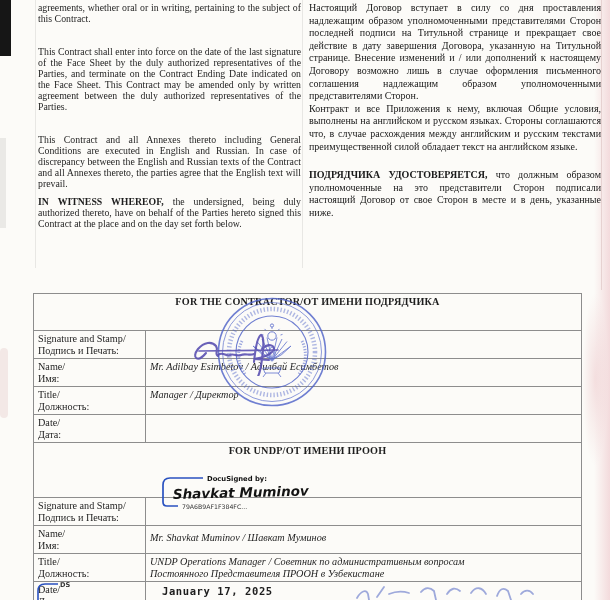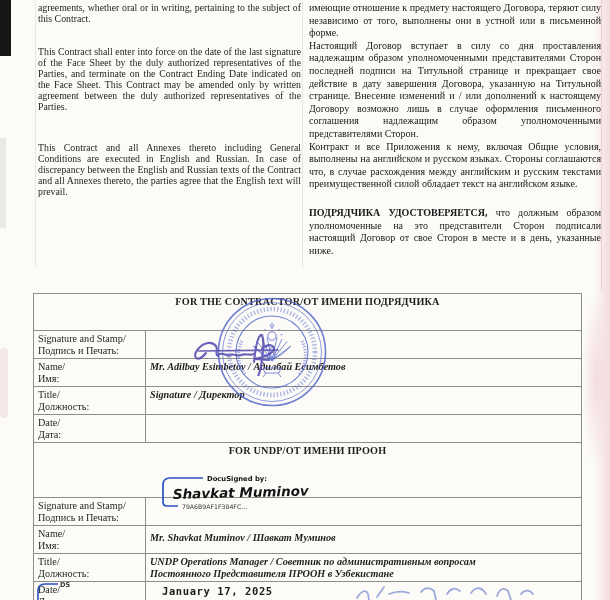--- a/index.html
+++ b/index.html
@@ -16,21 +16,21 @@
   .fl-left{left:35px;top:0;height:268px;}
   .fl-mid{left:302px;top:0;height:268px;}
   .fl-right{left:601px;top:0;height:290px;background:rgba(120,60,60,.14);}
 
   
   .text-columns{position:absolute;left:0;top:0;width:610px;height:288px;overflow:hidden;}
   .col{position:absolute;top:2px;text-align:justify;}
   .col p{margin:0;}
   .col-en{left:38px;width:263px;font-size:9.8px;line-height:11px;}
   .col-en .p1{margin-bottom:22px;}
-  .col-en .p2{margin-bottom:30px;}
+  .col-en .p2{margin-bottom:22px;}
   .col-en .p3{margin-bottom:7px;}
   .col-ru{left:309px;width:292px;font-size:10px;line-height:12.6px;color:#191919;}
   .col-ru .p4{margin-top:16px;}
   .lead{font-weight:bold;}
 
   
   table.sig{position:absolute;left:33px;top:293px;width:549px;border-collapse:collapse;table-layout:fixed;}
   table.sig td{border:1px solid #8d8d8d;vertical-align:top;padding:2px 4px;font-size:10.2px;line-height:11.5px;overflow:hidden;}
   td.hdr{text-align:center;font-weight:bold;font-size:10.8px;letter-spacing:.2px;vertical-align:middle;}
   td.hdr2{padding-top:10px;}
@@ -39,21 +39,21 @@
   tr.r-sig1{height:28px;}
   tr.r-name1{height:24px;}
   tr.r-title1{height:26px;}
   tr.r-date1{height:25px;}
   tr.r-head2{height:55px;}
   tr.r-sig2{height:27px;}
   tr.r-name2{height:22px;}
   tr.r-title2{height:26px;}
   tr.r-date2{height:22px;}
   .lbl span{display:block;}
-  td.val{font-style:italic;padding-left:9px;font-weight:bold;}
+  td.val{font-style:italic;padding-left:9px;}
   td.val.v-name2{padding-top:6px;}
   td.val.v-date2{font-style:normal;font-family:"DejaVu Sans Mono", monospace;font-weight:bold;font-size:10.5px;letter-spacing:.6px;padding-left:16px;padding-top:4px;}
   .t2line{display:block;}
 
   
   .overlay{position:absolute;pointer-events:none;}
   .handwriting{font-family:"DejaVu Sans", sans-serif;font-style:italic;font-weight:bold;}
 </style>
 </head>
 <body>
@@ -67,23 +67,23 @@
   <div class="pink-patch"></div>
   <div class="faint-line fl-left"></div>
   <div class="faint-line fl-mid"></div>
   <div class="faint-line fl-right"></div>
 
   <div class="text-columns">
     <div class="col col-en">
       <p class="p1">agreements, whether oral or in writing, pertaining to the subject of this Contract.</p>
       <p class="p2">This Contract shall enter into force on the date of the last signature of the Face Sheet by the duly authorized representatives of the Parties, and terminate on the Contract Ending Date indicated on the Face Sheet. This Contract may be amended only by written agreement between the duly authorized representatives of the Parties.</p>
       <p class="p3">This Contract and all Annexes thereto including General Conditions are executed in English and Russian. In case of discrepancy between the English and Russian texts of the Contract and all Annexes thereto, the parties agree that the English text will prevail.</p>
+      <p class="p4"><span class="lead">IN WITNESS WHEREOF,</span><span> the undersigned, being duly authorized thereto, have on behalf of the Parties hereto signed this Contract at the place and on the day set forth below.</span></p>
     </div>
     <div class="col col-ru">
-      <p class="p1">имеющие отношение к предмету настоящего Договора, теряют силу независимо от того, выполнены они в устной или в письменной форме.</p>
       <p class="p2">Настоящий Договор вступает в силу со дня проставления надлежащим образом уполномоченными представителями Сторон последней подписи на Титульной странице и прекращает свое действие в дату завершения Договора, указанную на Титульной странице. Внесение изменений и / или дополнений к настоящему Договору возможно лишь в случае оформления письменного соглашения надлежащим образом уполномоченными представителями Сторон.</p>
       <p class="p3">Контракт и все Приложения к нему, включая Общие условия, выполнены на английском и русском языках. Стороны соглашаются что, в случае расхождения между английским и русским текстами преимущественной силой обладает текст на английском языке.</p>
       <p class="p4"><span class="lead">ПОДРЯДЧИКА УДОСТОВЕРЯЕТСЯ,</span><span> что должным образом уполномоченные на это представители Сторон подписали настоящий Договор от свое Сторон в месте и в день, указанные ниже.</span></p>
     </div>
   </div>
 
   <table class="sig">
     <colgroup>
         <col class="c-label">
         <col>
@@ -104,21 +104,21 @@
             <span>Name/</span>
             <span>Имя:</span>
           </td>
       <td class="val">Mr. Adilbay Esimbetov / Адилбай Есимбетов</td>
     </tr>
     <tr class="r-title1">
       <td class="lbl">
             <span>Title/</span>
             <span>Должность:</span>
           </td>
-      <td class="val">Signature / Директор</td>
+      <td class="val">Manager / Директор</td>
     </tr>
     <tr class="r-date1">
       <td class="lbl">
             <span>Date/</span>
             <span>Дата:</span>
           </td>
       <td class="val"></td>
     </tr>
     <tr class="r-head2">
           <td class="hdr hdr2" colspan="2">FOR UNDP/ОТ ИМЕНИ ПРООН</td>

